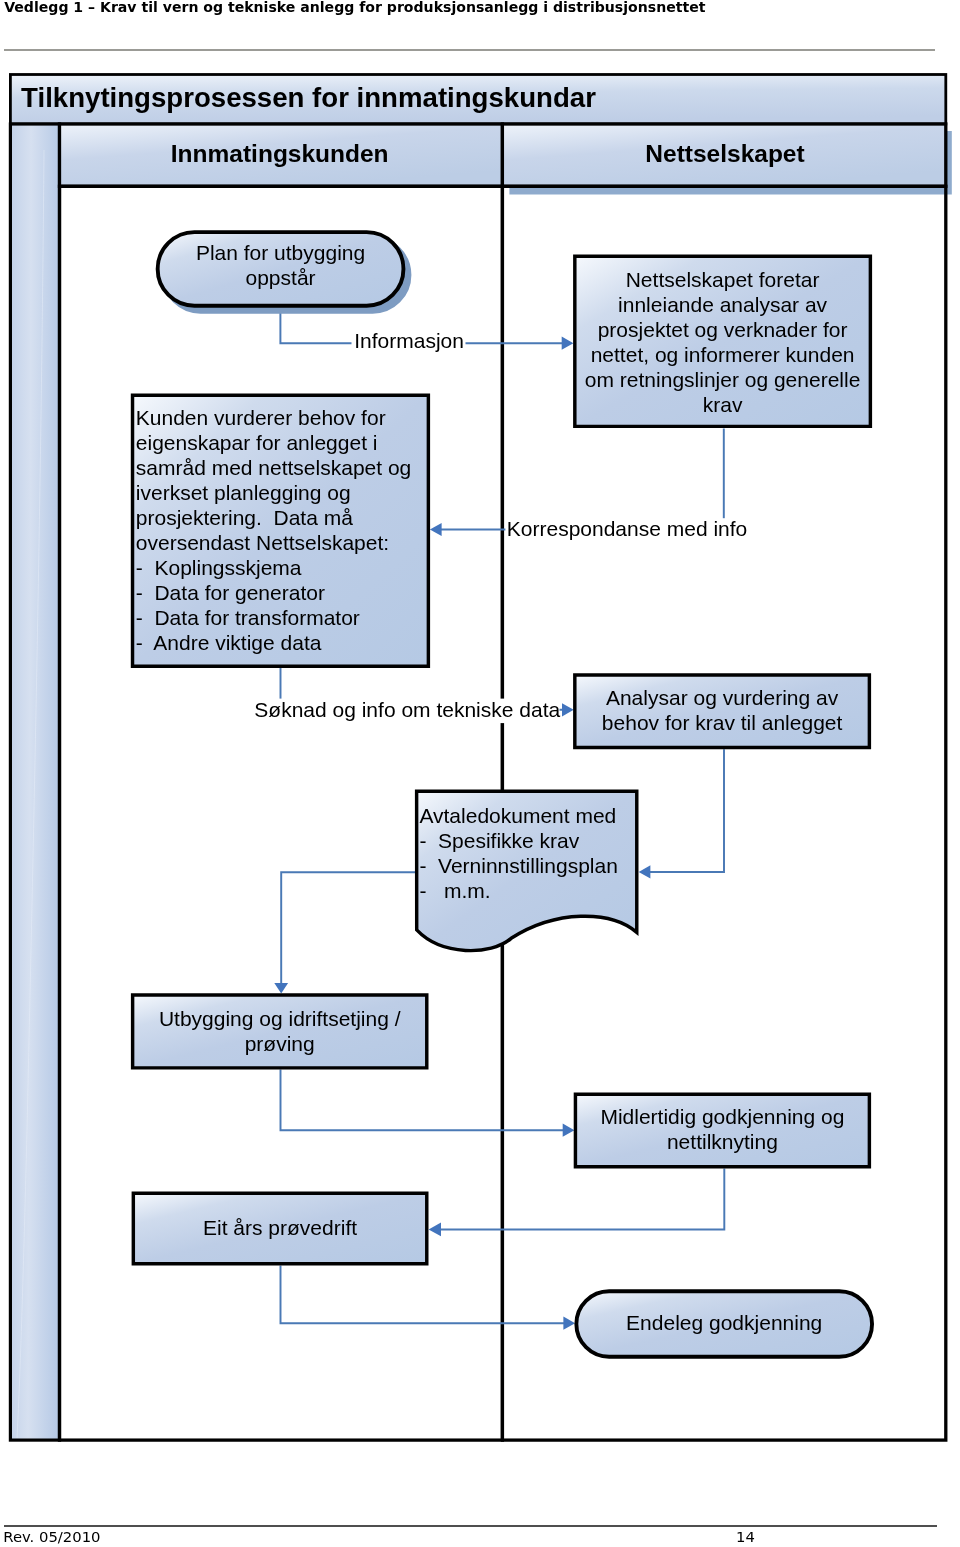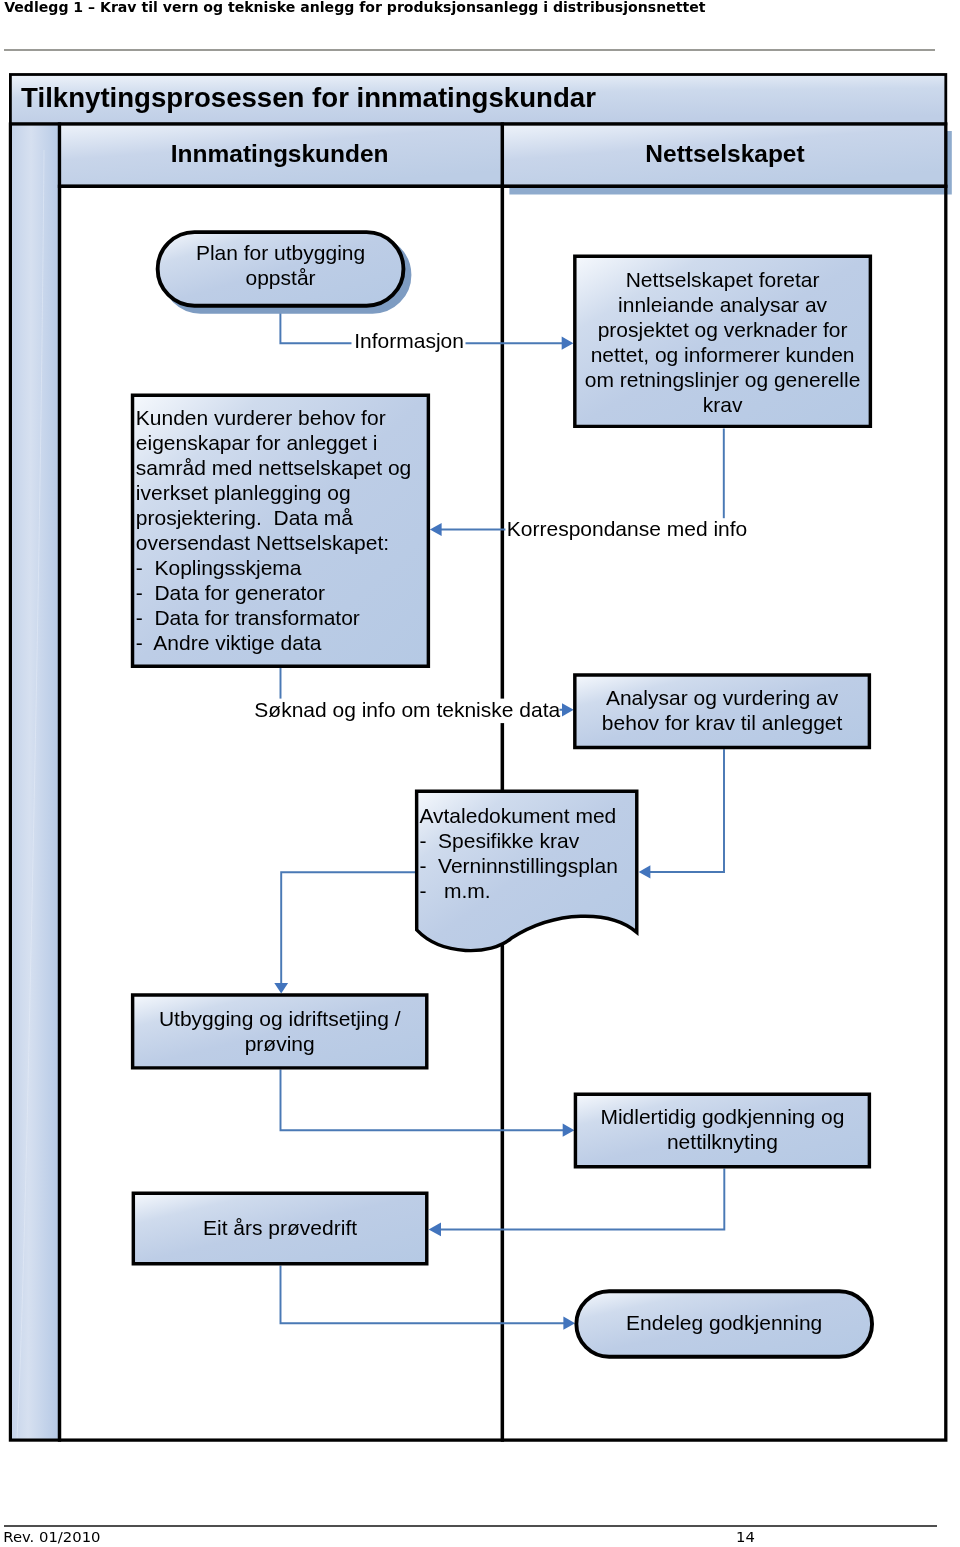--- a/index.html
+++ b/index.html
@@ -172,15 +172,15 @@
           <text x="506.8" y="536.4" class="lbl-text">Korrespondanse med info</text>
         </g>
         <g>
           <rect x="252" y="698.6" width="307.5" height="24.5" fill="#ffffff"></rect>
           <text x="254.3" y="717" class="lbl-text">Søknad og info om tekniske data</text>
         </g>
       </g>
   </svg>
 
   <div id="footer-rule"></div>
-  <div id="footer-left">Rev. 01/2010</div>
+  <div id="footer-left">Rev. 05/2010</div>
   <div id="footer-right">14</div>
 </div>
 
 </body></html>

